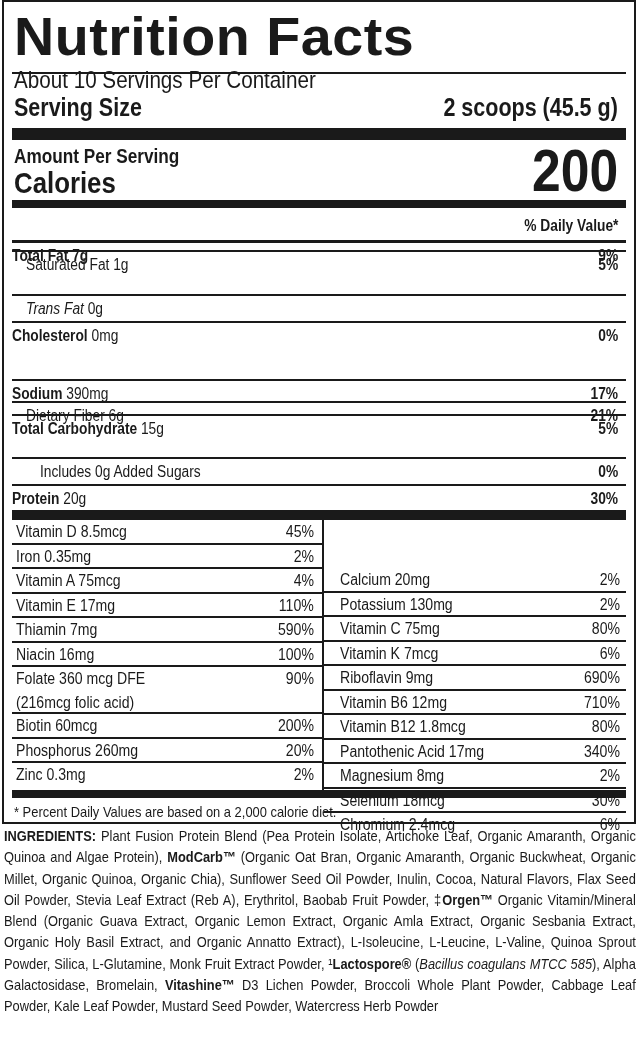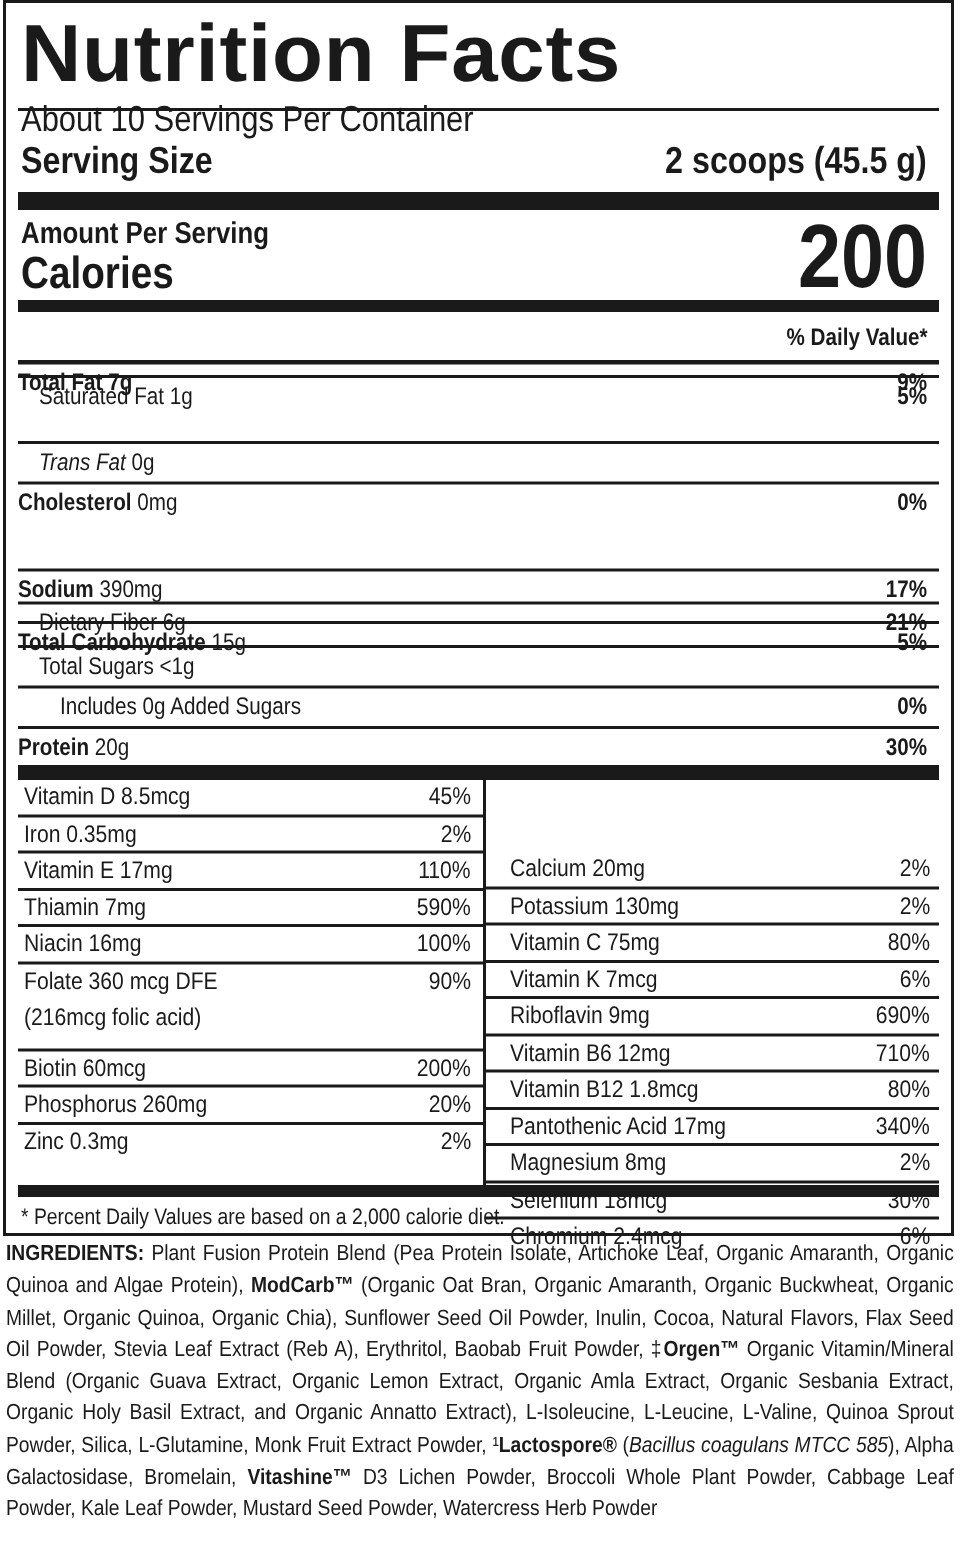--- a/index.html
+++ b/index.html
@@ -46,21 +46,21 @@
   .nrow .nl.indent2 { left: 28px; }
   .nrow .nr { position: absolute; right: 8px; top: 2px; font-size: 16px; line-height: 22px; font-weight: 700; white-space: nowrap; transform: scaleX(0.86); transform-origin: right center; }
   .b { font-weight: 700; }
   .i { font-style: italic; }
 
   .vgrid { position: absolute; left: 8px; right: 8px; top: 518px; height: 270px; }
   .vcol { position: absolute; top: 0; bottom: 0; }
   .vcol.left { left: 0; width: 310px; border-right: 2px solid #1a1a1a; }
   .vcol.right { left: 312px; right: 0; margin-top: 48px; }
   .vrow { position: relative; height: 24.5px; border-bottom: 2px solid #1a1a1a; box-sizing: border-box; text-align: right; }
-  .vrow.tall { height: 58px; }
+  .vrow.tall { height: 47px; }
   .vrow:last-child { border-bottom: none; }
   .vrow .vl { position: absolute; left: 4px; top: 1px; font-size: 16px; line-height: 22px; white-space: nowrap; transform: scaleX(0.88); transform-origin: left center; }
   .vrow .vl2 { position: absolute; left: 4px; top: 25px; font-size: 16px; line-height: 22px; white-space: nowrap; transform: scaleX(0.88); transform-origin: left center; }
   .vcol.right .vrow .vl { left: 16px; }
   .vrow .vr { position: absolute; right: 8px; top: 1px; font-size: 16px; line-height: 22px; white-space: nowrap; transform: scaleX(0.88); transform-origin: right center; }
   .vcol.right .vrow .vr { right: 6px; }
 
   .footnote { left: 10px; top: 800px; font-size: 15px; line-height: 20px; }
 
   .ingredients {
@@ -110,43 +110,44 @@
     <span class="nr">17%</span>
   </div>
   <div class="nrow" style="top:372px;margin-top:40px;">
     <span class="nl"><span class="b">Total Carbohydrate</span><span> 15g</span></span>
     <span class="nr">5%</span>
   </div>
   <div class="nrow" style="top:399px;">
     <span class="nl indent"><span>Dietary Fiber</span><span> 6g</span></span>
     <span class="nr">21%</span>
   </div>
-  <div class="nrow" style="top:428px;">
-    <span class="nl indent"><span>Total Sugars</span><span> &lt;1g</span></span>
-  </div>
   <div class="nrow" style="top:455px;">
     <span class="nl indent2"><span>Includes 0g Added Sugars</span><span></span></span>
     <span class="nr">0%</span>
   </div>
   <div class="nrow" style="top:482px;">
     <span class="nl"><span class="b">Protein</span><span> 20g</span></span>
     <span class="nr">30%</span>
   </div>
 
   <div class="rule-thick" style="top:508px;height:10px;"></div>
 
   <div class="vgrid">
     <div class="vcol left">
       <div class="vrow">
           <span class="vl">Vitamin D 8.5mcg</span>
           <span class="vr">45%</span>
         </div>
       <div class="vrow">
           <span class="vl">Iron 0.35mg</span>
           <span class="vr">2%</span>
+        </div>
+      <div class="vrow">
+          <span class="vl">Vitamin A 75mcg</span>
+          <span class="vr">4%</span>
         </div>
       <div class="vrow">
           <span class="vl">Vitamin E 17mg</span>
           <span class="vr">110%</span>
         </div>
       <div class="vrow">
           <span class="vl">Thiamin 7mg</span>
           <span class="vr">590%</span>
         </div>
       <div class="vrow">

